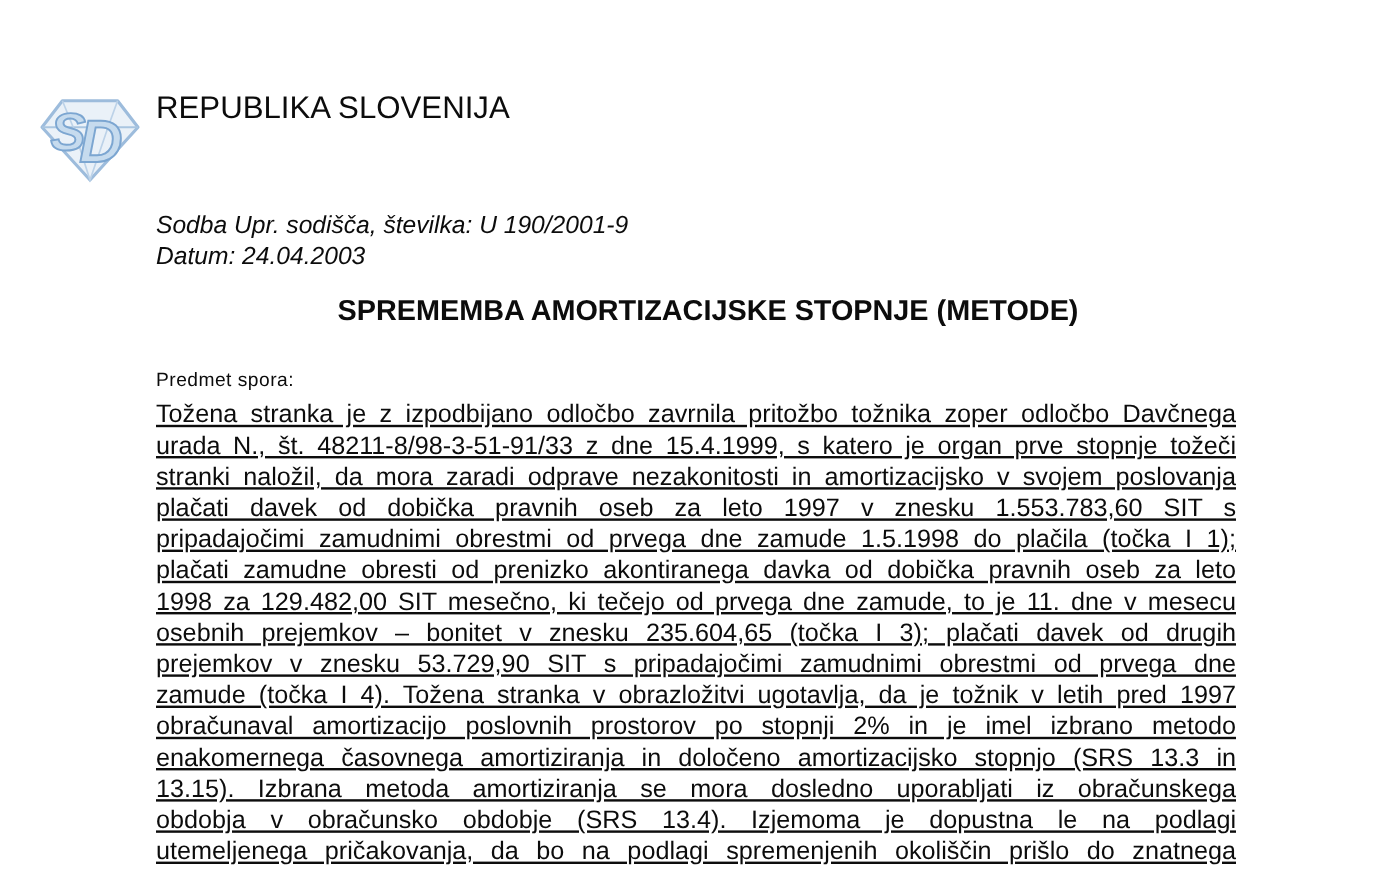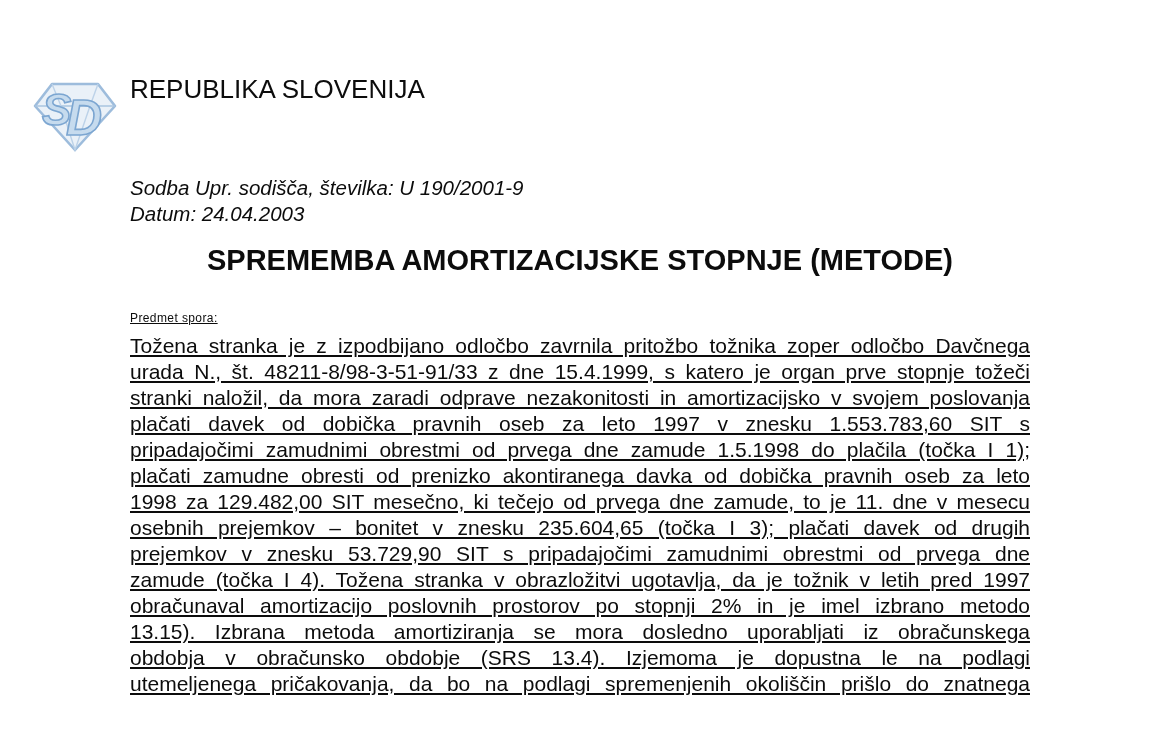--- a/index.html
+++ b/index.html
@@ -40,37 +40,36 @@
     position: absolute;
     left: 130px;
     top: 175px;
     font-size: 20.5px;
     line-height: 26px;
     white-space: nowrap;
     font-style: italic;
   }
   .doc-title {
     position: absolute;
-    left: 130px;
+    left: 140px;
     top: 247px;
     width: 900px;
     text-align: center;
-    font-size: 29px;
+    font-size: 24px;
     font-weight: bold;
     line-height: 26px;
     white-space: nowrap;
   }
   .section-heading {
     position: absolute;
     left: 130px;
     top: 305px;
-    font-size: 12px;
+    font-size: 16px;
     line-height: 26px;
     letter-spacing: 0.4px;
-    text-decoration: underline;
     white-space: nowrap;
   }
   .paragraph {
     position: absolute;
     left: 130px;
     top: 333px;
     width: 900px;
   }
   .body-line {
     font-size: 21px;
@@ -120,18 +119,19 @@
       <div class="body-line">urada N., št. 48211-8/98-3-51-91/33 z dne 15.4.1999, s katero je organ prve stopnje tožeči</div>
       <div class="body-line">stranki naložil, da mora zaradi odprave nezakonitosti in amortizacijsko v svojem poslovanja</div>
       <div class="body-line">plačati davek od dobička pravnih oseb za leto 1997 v znesku 1.553.783,60 SIT s</div>
       <div class="body-line">pripadajočimi zamudnimi obrestmi od prvega dne zamude 1.5.1998 do plačila (točka I 1);</div>
       <div class="body-line">plačati zamudne obresti od prenizko akontiranega davka od dobička pravnih oseb za leto</div>
       <div class="body-line">1998 za 129.482,00 SIT mesečno, ki tečejo od prvega dne zamude, to je 11. dne v mesecu</div>
       <div class="body-line">osebnih prejemkov – bonitet v znesku 235.604,65 (točka I 3); plačati davek od drugih</div>
       <div class="body-line">prejemkov v znesku 53.729,90 SIT s pripadajočimi zamudnimi obrestmi od prvega dne</div>
       <div class="body-line">zamude (točka I 4). Tožena stranka v obrazložitvi ugotavlja, da je tožnik v letih pred 1997</div>
       <div class="body-line">obračunaval amortizacijo poslovnih prostorov po stopnji 2% in je imel izbrano metodo</div>
+      <div class="body-line">enakomernega časovnega amortiziranja in določeno amortizacijsko stopnjo (SRS 13.3 in</div>
       <div class="body-line">13.15). Izbrana metoda amortiziranja se mora dosledno uporabljati iz obračunskega</div>
       <div class="body-line">obdobja v obračunsko obdobje (SRS 13.4). Izjemoma je dopustna le na podlagi</div>
       <div class="body-line">utemeljenega pričakovanja, da bo na podlagi spremenjenih okoliščin prišlo do znatnega</div>
     </div>
 
 </div>
 
 </body></html>

